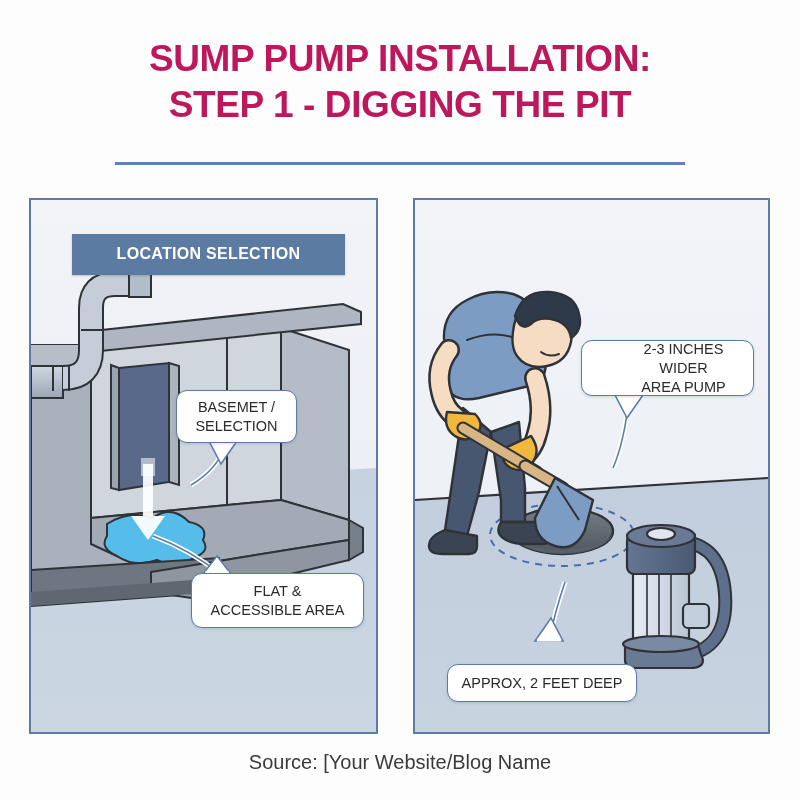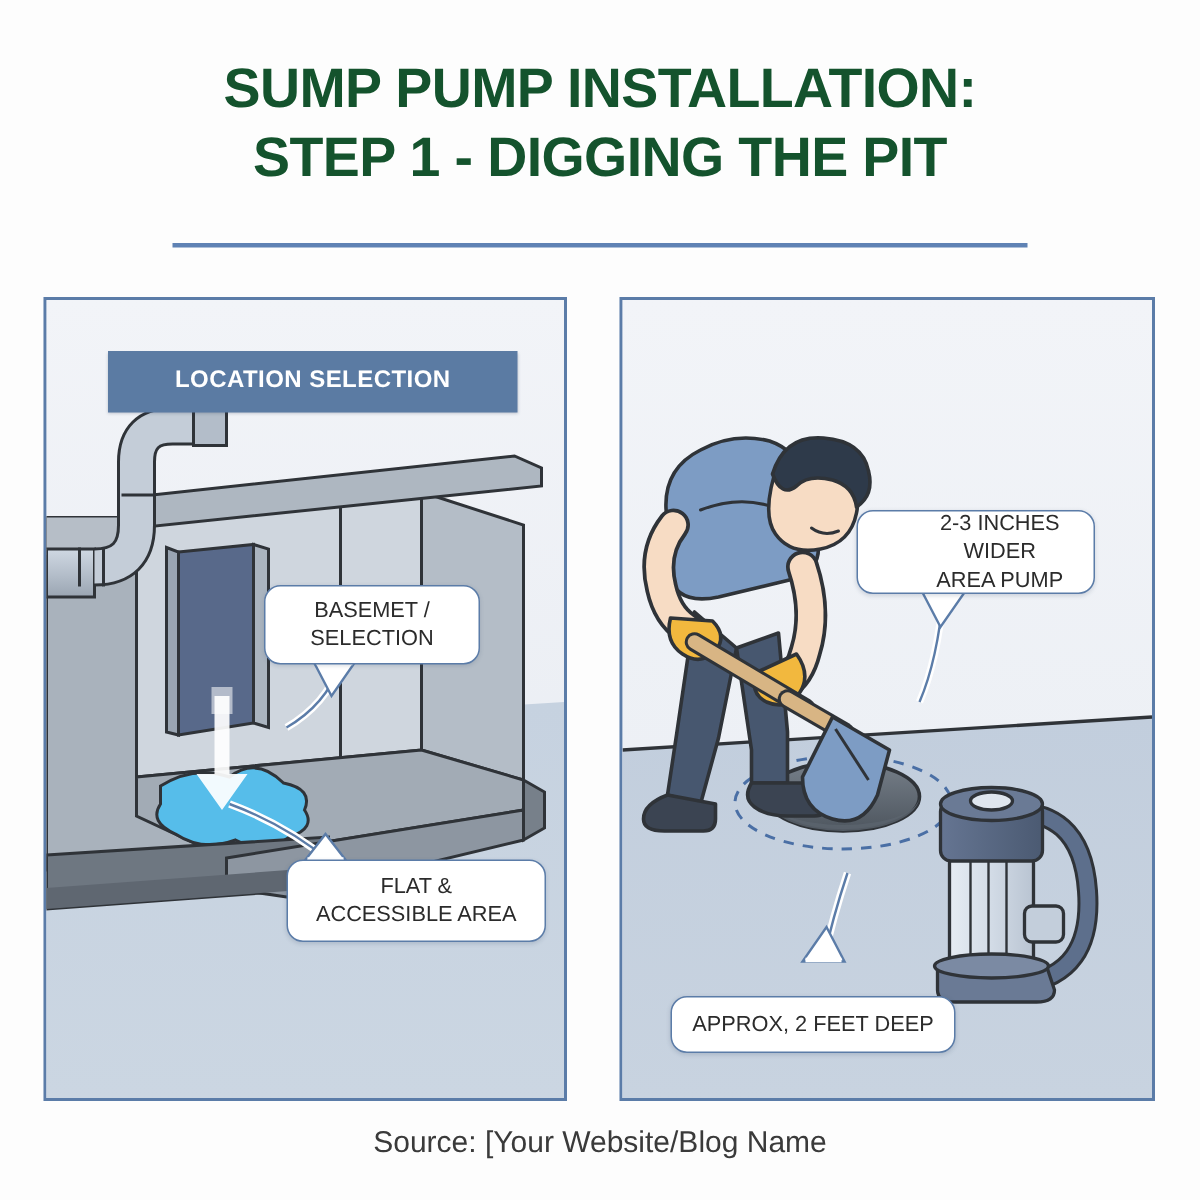--- a/index.html
+++ b/index.html
@@ -27,21 +27,21 @@
     position: absolute;
     left: 0; top: 36px;
     width: 800px;
     text-align: center;
   }
   .title-line {
     font-family: "Liberation Sans", sans-serif;
     font-weight: bold;
     font-size: 37px;
     letter-spacing: -0.4px;
-    color: #14532d;
+    color: #be185d;
     line-height: 46px;
     white-space: nowrap;
   }
   .title-rule {
     position: absolute;
     left: 115px;
     top: 162px;
     width: 570px;
     height: 3px;
     background: #5f82b4;
@@ -184,21 +184,21 @@
 
       <path d="M0 370 L188 358 L188 392 L0 406 Z" fill="#6e7781" stroke="#2f3338" stroke-width="2"></path>
       <path d="M120 372 L318 340 L318 360 L160 398 L120 392 Z" fill="#8d96a1" stroke="#2f3338" stroke-width="2"></path>
       <path d="M0 392 L188 378 L188 392 L0 406 Z" fill="#5f6771"></path>
 
       <path d="M318 320 L332 328 L332 352 L318 360 Z" fill="#77808a" stroke="#2f3338" stroke-width="2"></path>
     </svg>
 
     <div class="badge" id="badge-left">LOCATION SELECTION</div>
 
-    <div class="callout" style="left:145px; top:190px; width:144px; height:53px;">
+    <div class="callout" style="left:145px; top:190px; width:121px; height:53px;">
       <div>
         <span>BASEMET /</span>
         <span>SELECTION</span>
       </div>
     </div>
     <svg class="art" width="345" height="532" style="z-index:7">
       <path d="M196 243 Q186 270 160 285" fill="none" stroke="#ffffff" stroke-width="5"></path>
       <path d="M196 243 Q186 270 160 285" fill="none" stroke="#5b7ca8" stroke-width="1.6"></path>
       <path d="M178 241 L206 241 L190 264 Z" fill="#ffffff" stroke="#5b7ca8" stroke-width="1.6"></path>
       <path d="M180 242 L204 242" stroke="#ffffff" stroke-width="3"></path>
@@ -311,21 +311,21 @@
         <ellipse cx="246" cy="334" rx="14" ry="6" fill="#dfe6ee"></ellipse>
 
         <rect x="268" y="404" width="26" height="24" rx="5" fill="#c3cedb"></rect>
 
         <path d="M210 442 L282 442 L288 460 q0 8 -12 8 L222 468 q-12 0 -12 -8 Z" fill="#6a7a95"></path>
         <ellipse cx="246" cy="444" rx="38" ry="8" fill="#7b8aa3"></ellipse>
       </g>
     </svg>
 
 
-    <div class="callout" style="left:156px; top:140px; width:159px; height:56px;padding-left:40px;">
+    <div class="callout" style="left:166px; top:140px; width:173px; height:56px;padding-left:40px;">
       <div>
         <span>2-3 INCHES WIDER</span>
         <span>AREA PUMP</span>
       </div>
     </div>
     <svg class="art" width="353" height="532" style="z-index:7">
       <path d="M214 196 Q210 240 198 268" fill="none" stroke="#ffffff" stroke-width="5"></path>
       <path d="M214 196 Q210 240 198 268" fill="none" stroke="#5b7ca8" stroke-width="1.6"></path>
       <path d="M200 195 L228 195 L212 218 Z" fill="#ffffff" stroke="#5b7ca8" stroke-width="1.6"></path>
       <path d="M202 194 L226 194" stroke="#ffffff" stroke-width="3"></path>

